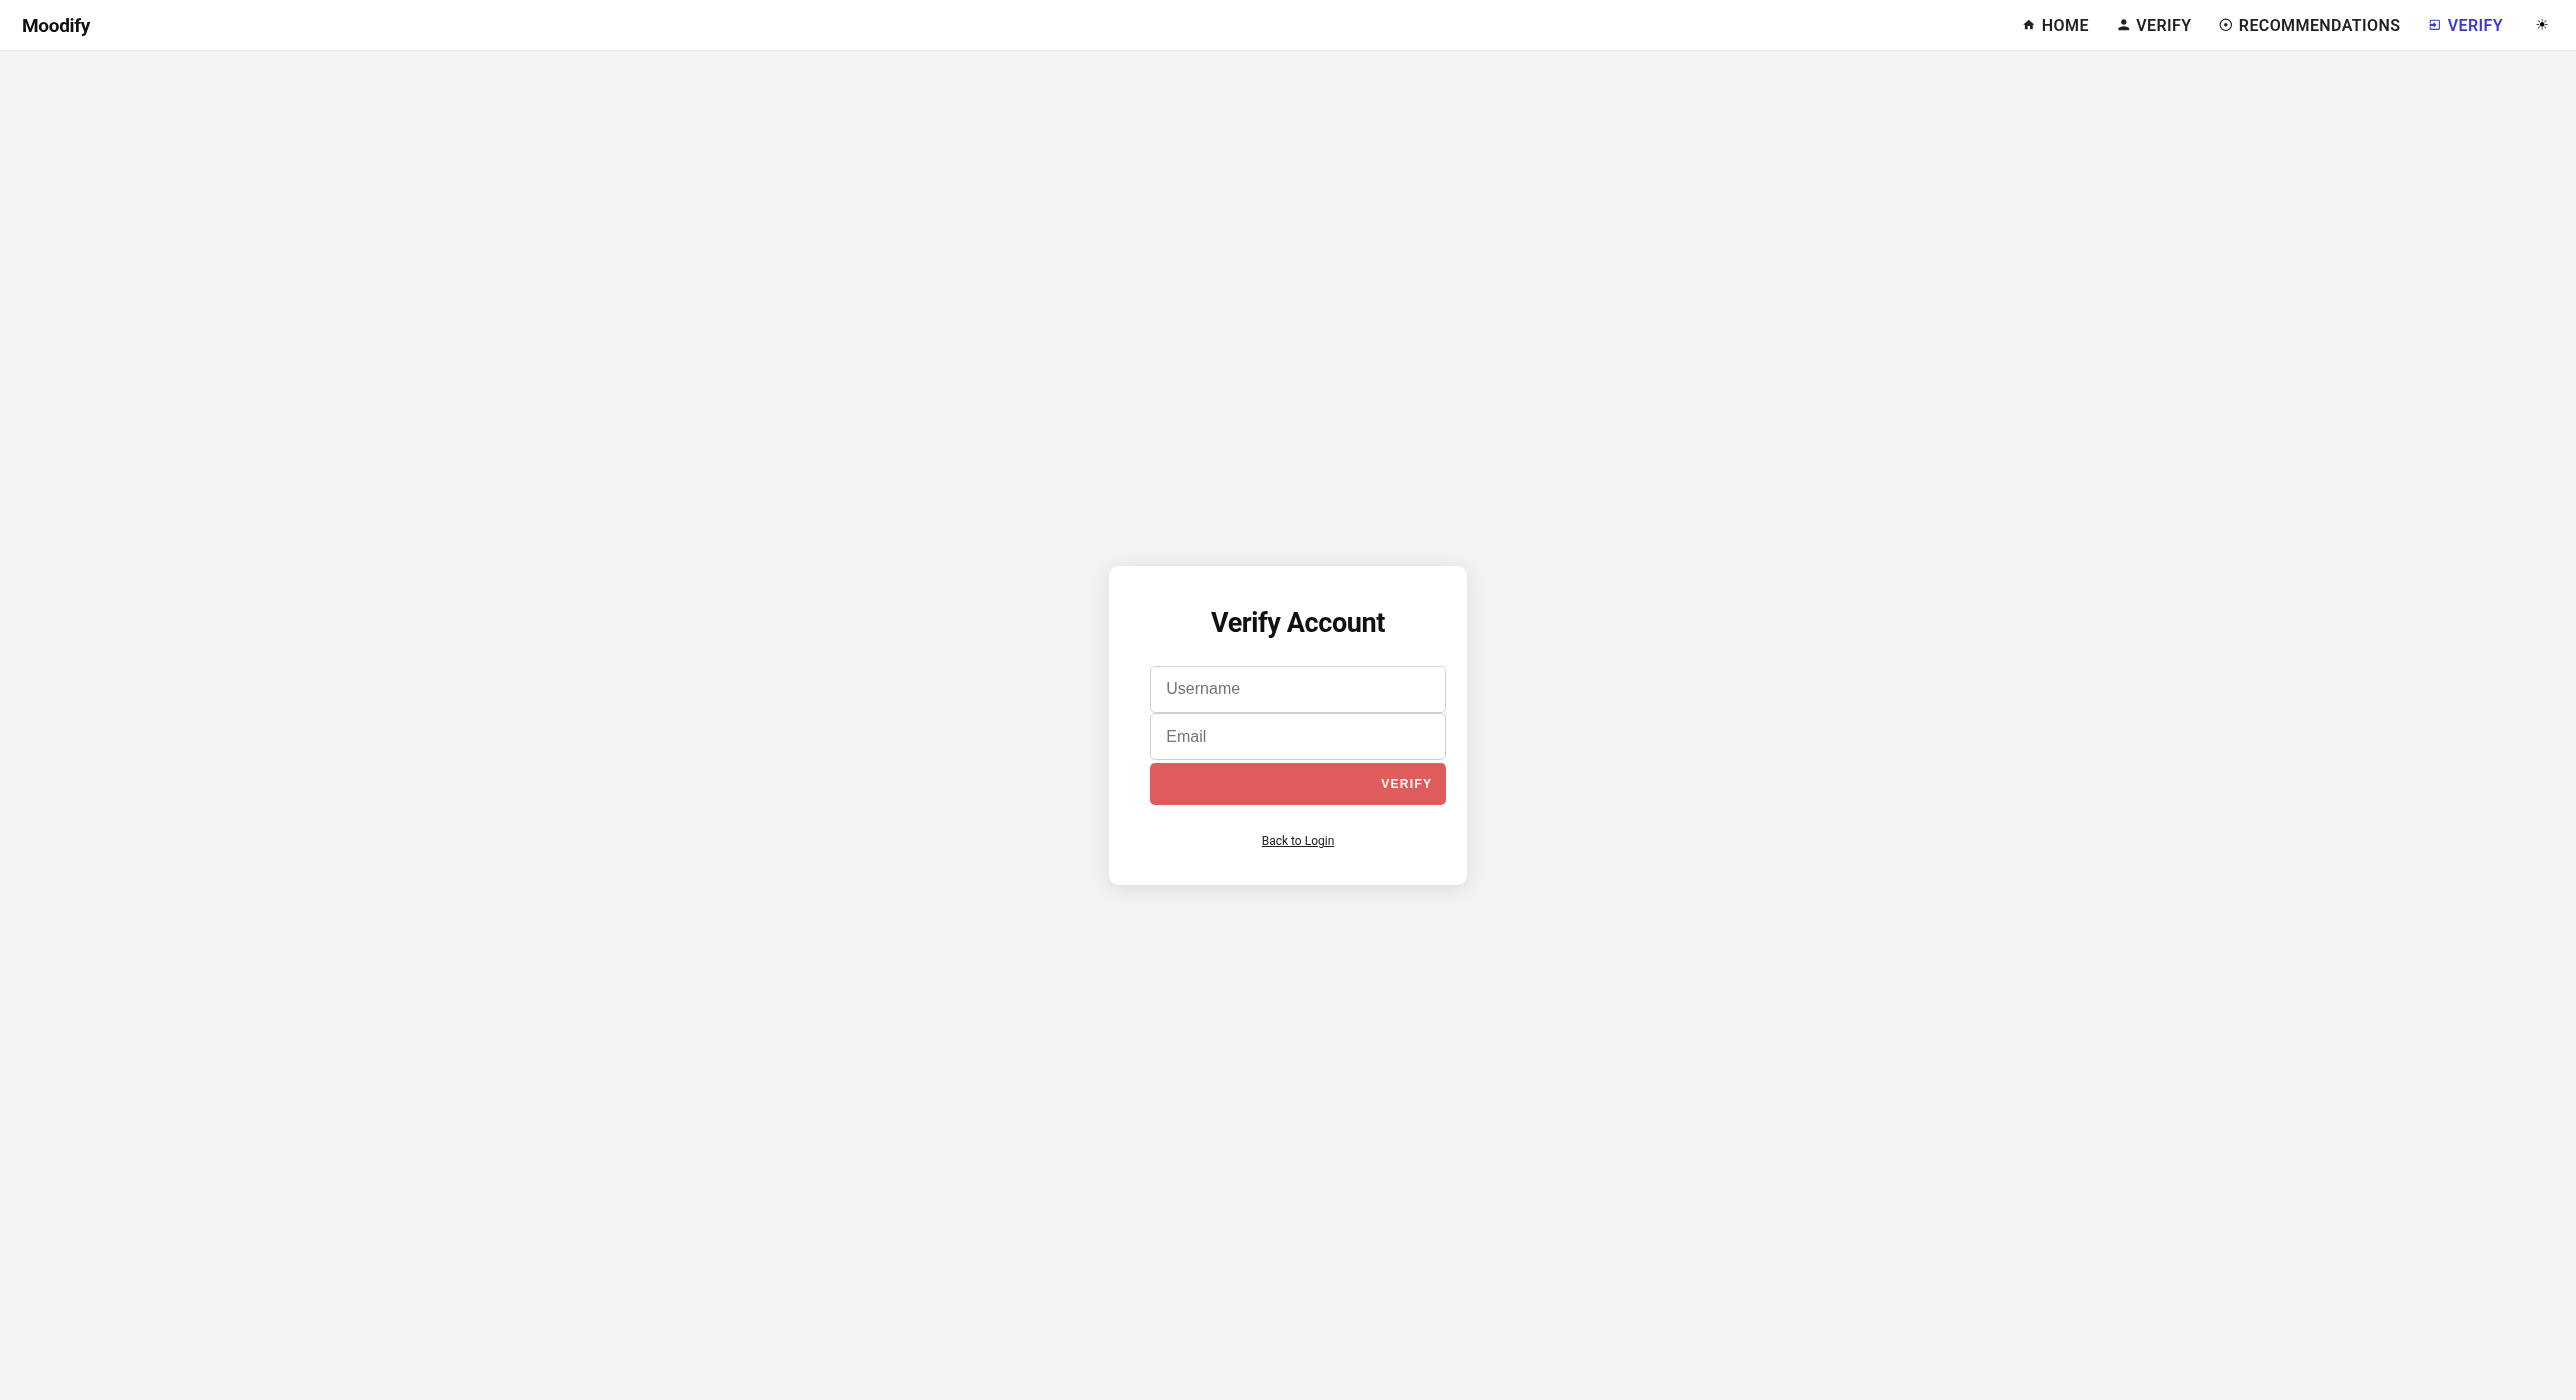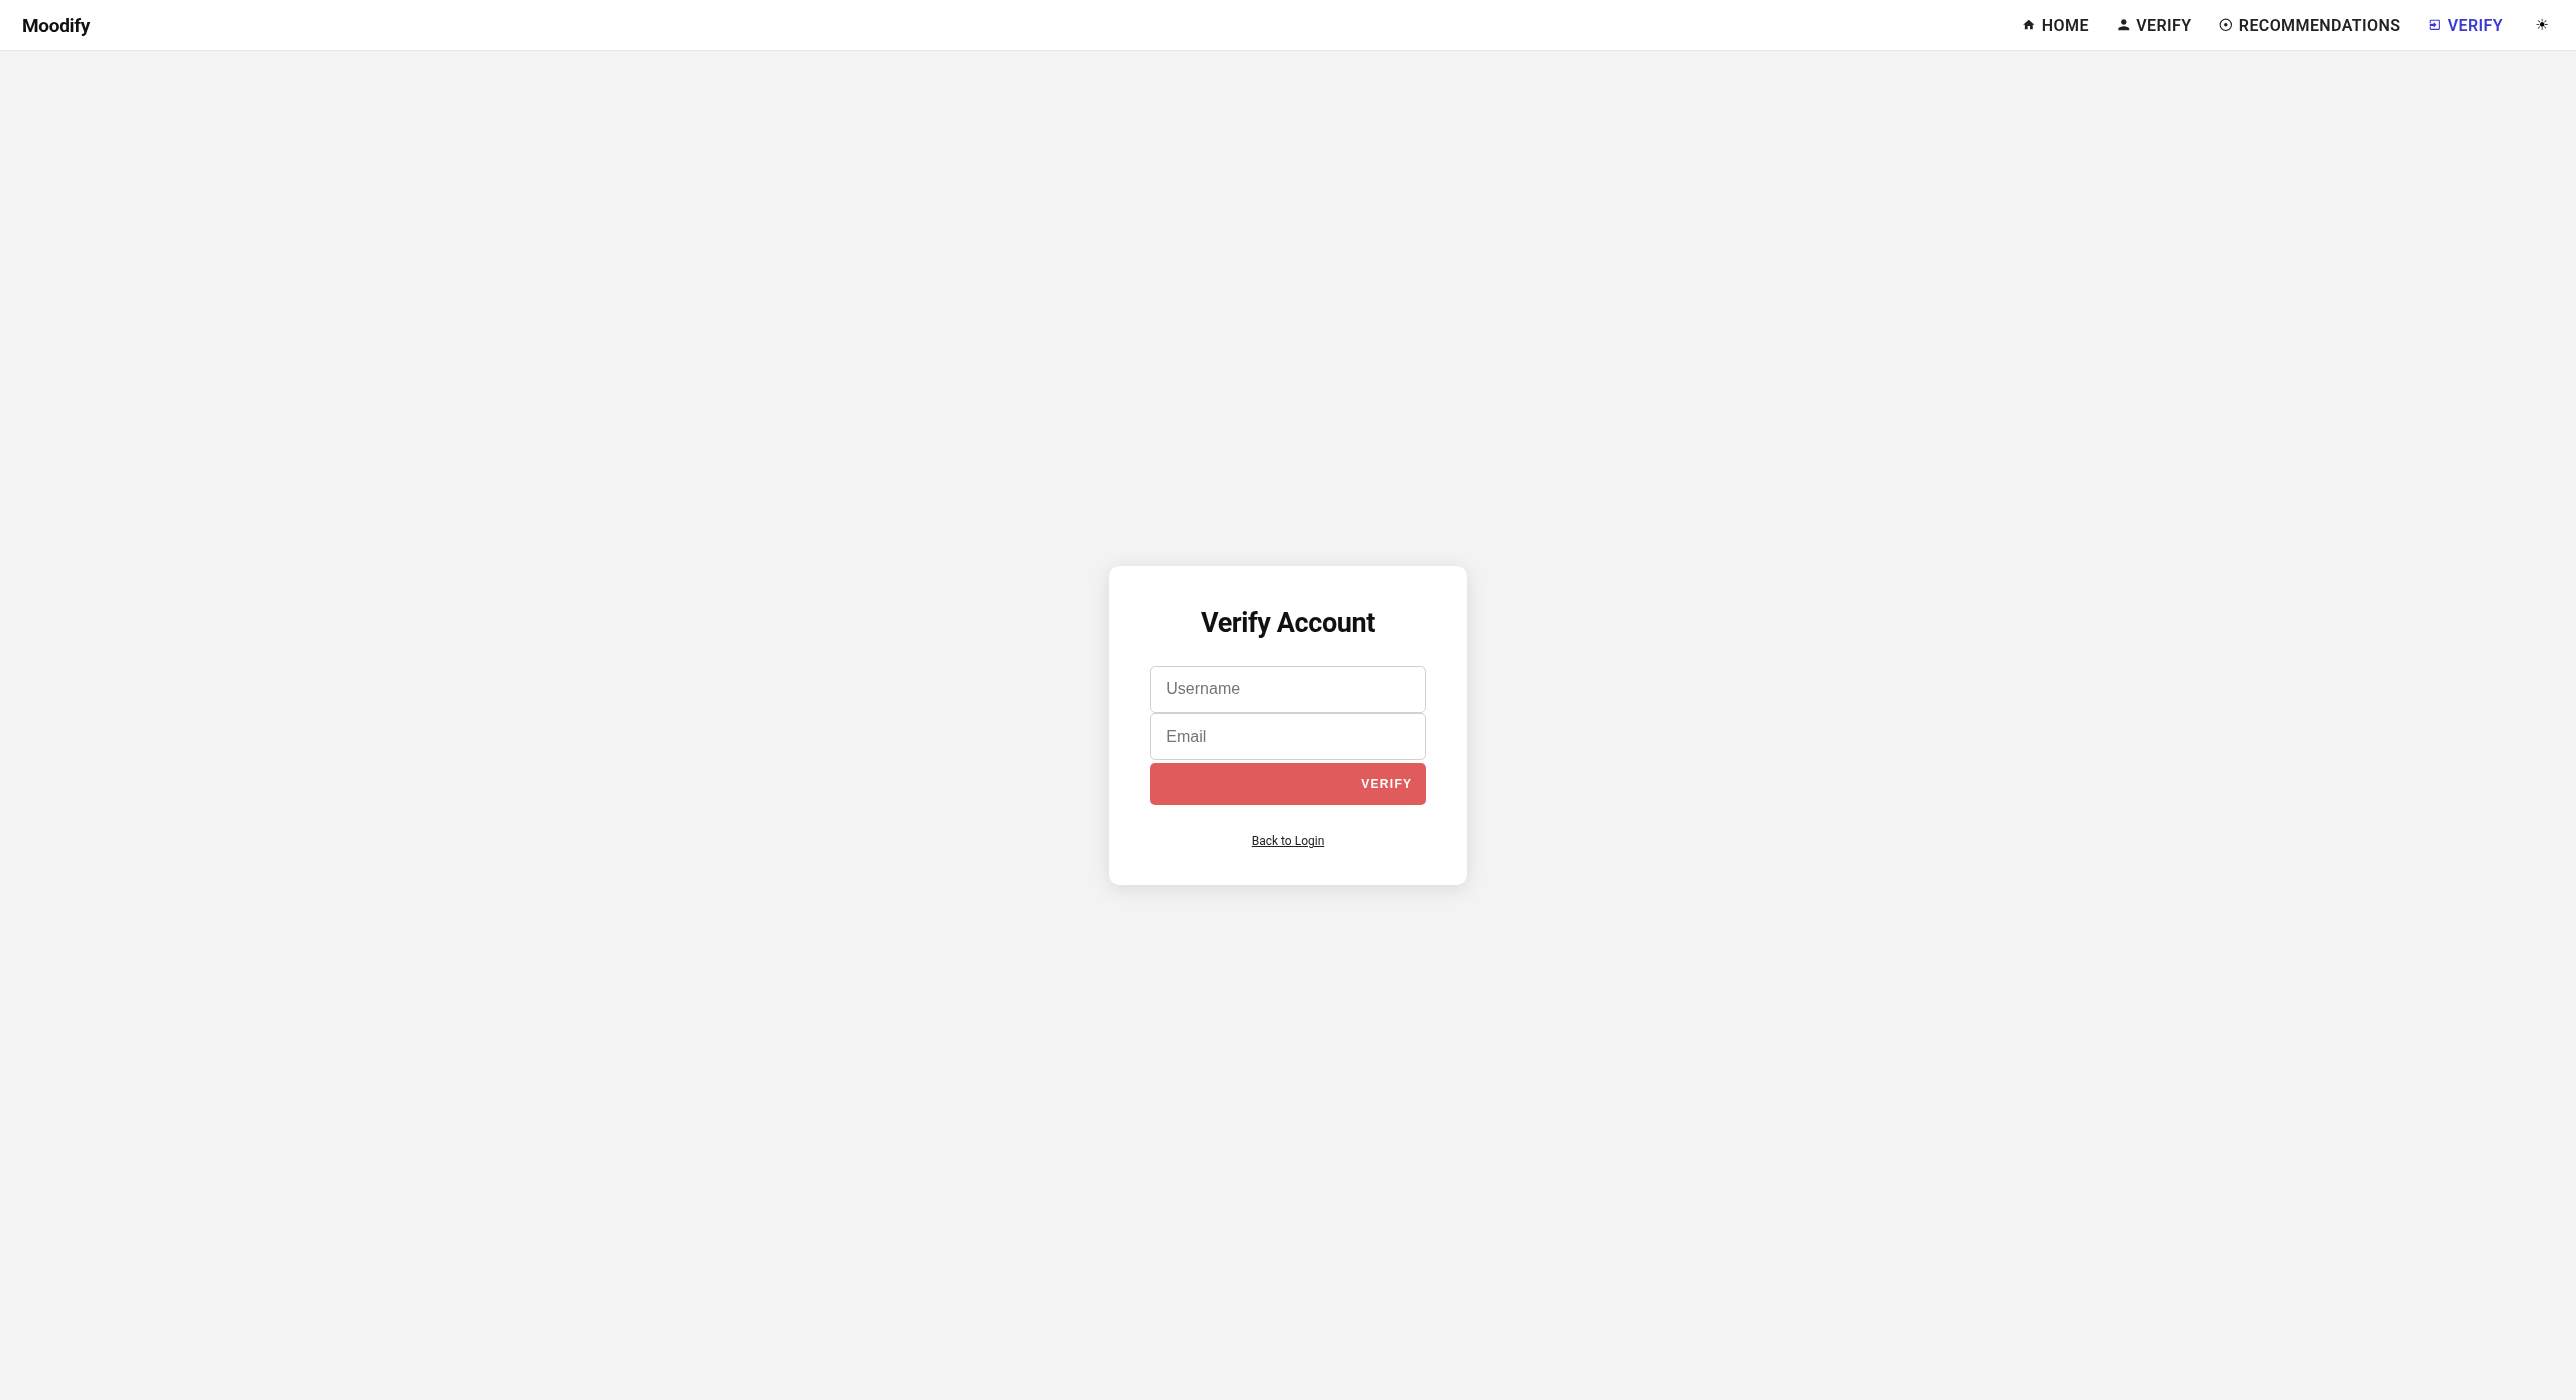--- a/index.html
+++ b/index.html
@@ -78,21 +78,21 @@
       align-items: center;
       justify-content: center;
       min-height: calc(100vh - 51px);
       background-color: #f3f3f3;
     }
 
     
     .card {
       background: #ffffff;
       border-radius: 10.2px;
-      padding: 41px 41px 37px 41px;
+      padding: 41px 21px 37px 41px;
       width: 358px;
       box-shadow: 0 3.4px 20.4px rgba(0, 0, 0, 0.10);
     }
 
     .card-title {
       font-size: 27px;
       font-weight: 700;
       color: #111111;
       text-align: center;
       margin-bottom: 27px;

